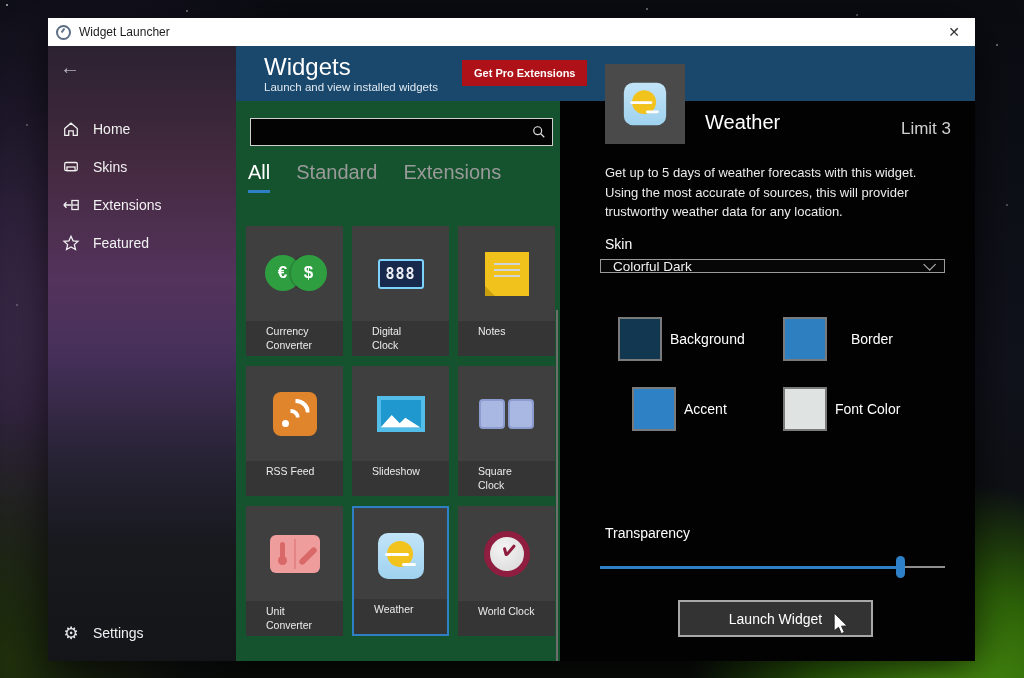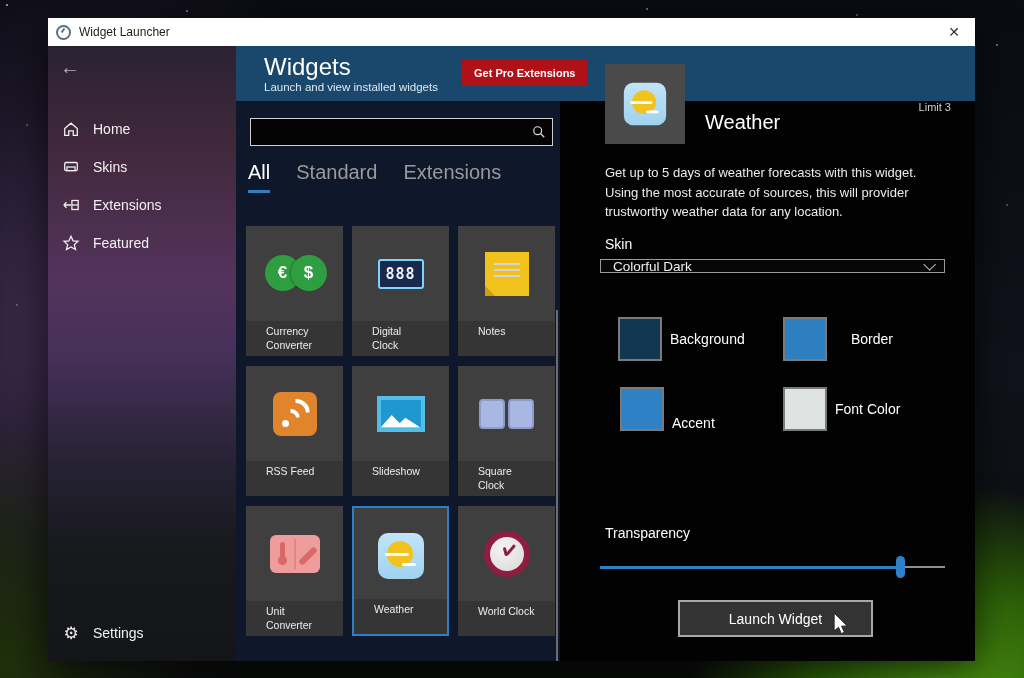--- a/index.html
+++ b/index.html
@@ -48,21 +48,21 @@
   .main { flex:1; display:flex; flex-direction:column; }
   .hdr { height:55px; background:#1a486d; display:flex; align-items:center; padding:0 28px; position:relative; z-index:3; }
   .hdr-title { font-size:24px; color:#fff; font-weight:400; line-height:1.05; }
   .hdr-sub { font-size:11.5px; color:#dfe8f0; margin-top:1px; }
   .pro-btn { position:absolute; left:226px; top:14px; background:#ae1117; color:#fff; border:none;
     font-size:11px; font-weight:bold; padding:7px 12px; font-family:inherit; cursor:default; }
 
   .content { display:flex; height:560px; }
 
   
-  .panel-list { width:324px; flex:none; background:#0f172a; position:relative; }
+  .panel-list { width:324px; flex:none; background:#14532d; position:relative; }
   .searchbox { position:absolute; left:14px; top:17px; width:303px; height:28px; background:#030303;
     border:1px solid #cfcfcf; display:flex; align-items:center; }
   .searchbox input { flex:1; background:transparent; border:none; outline:none; color:#eee; font-size:13px; padding:0 8px; font-family:inherit; }
   .searchbox .mag { width:26px; display:flex; justify-content:center; }
   .tabs { position:absolute; left:12px; top:60px; display:flex; gap:26px; }
   .tab { font-size:20px; color:#9a9a9a; padding-bottom:6px; cursor:default; }
   .tab.active { color:#fff; border-bottom:3px solid #2f7fc4; }
 
   .grid { position:absolute; left:0; top:0; width:100%; height:100%; }
   .tile { position:absolute; width:97px; height:130px; background:#3f3f3f; cursor:default; }
@@ -112,21 +112,21 @@
     transform-origin:50% 100%; transform:rotate(40deg); border-radius:2px; }
   .ic-world .h2 { position:absolute; left:15px; top:10px; width:3px; height:9px; background:#8e1d3f;
     transform-origin:50% 100%; transform:rotate(-15deg); border-radius:2px; }
   .sm { transform:scale(.92); }
 
   
   .panel-detail { flex:1; background:#020202; position:relative; }
   .detail-tile { position:absolute; left:45px; top:-37px; width:80px; height:80px; background:#4a4a4a; z-index:4;
     display:flex; align-items:center; justify-content:center; }
   .detail-title { position:absolute; left:145px; top:10px; font-size:20px; color:#fff; }
-  .limit { position:absolute; right:24px; top:0; font-size:11px; color:#cfcfcf; }
+  .limit { position:absolute; right:24px; top:18px; font-size:17px; color:#cfcfcf; }
   .desc { position:absolute; left:45px; top:62px; width:335px; font-size:13px; color:#ececec; line-height:1.5; }
   .skin-label { position:absolute; left:45px; top:135px; font-size:14px; color:#fff; }
   .dropdown { position:absolute; left:40px; top:158px; width:345px; height:14px; background:#070707;
     border:1px solid #9a9a9a; display:flex; align-items:center; padding:0 12px; color:#f0f0f0; font-size:13.5px; cursor:default; }
   .dropdown .chev { margin-left:auto; width:9px; height:9px; border-right:1.6px solid #bbb; border-bottom:1.6px solid #bbb;
     transform:rotate(45deg) translateY(-3px); }
   .swatch-row { position:absolute; display:flex; align-items:center; }
   .swatch { width:44px; height:44px; border:2px solid #7a7a7a; margin-right:8px; cursor:default; }
   .swatch-lbl { font-size:14px; color:#fff; }
   .transp-label { position:absolute; left:45px; top:424px; font-size:14px; color:#fff; }
@@ -333,21 +333,21 @@
           </div>
 
           <div class="swatch-row" style="left:58px; top:216px;">
             <div class="swatch" style="background: rgb(17, 55, 81);"></div>
             <div class="swatch-lbl">Background</div>
           </div>
           <div class="swatch-row" style="left:223px; top:216px;gap:16px;">
             <div class="swatch" style="background: rgb(46, 127, 192);"></div>
             <div class="swatch-lbl">Border</div>
           </div>
-          <div class="swatch-row" style="left:60px; top:286px;align-items:flex-end;">
+          <div class="swatch-row" style="left:72px; top:286px;">
             <div class="swatch" style="background: rgb(46, 129, 196);"></div>
             <div class="swatch-lbl">Accent</div>
           </div>
           <div class="swatch-row" style="left:223px; top:286px;">
             <div class="swatch" style="background: rgb(223, 227, 226);"></div>
             <div class="swatch-lbl">Font Color</div>
           </div>
 
           <div class="transp-label">Transparency</div>
           <div class="slider">

